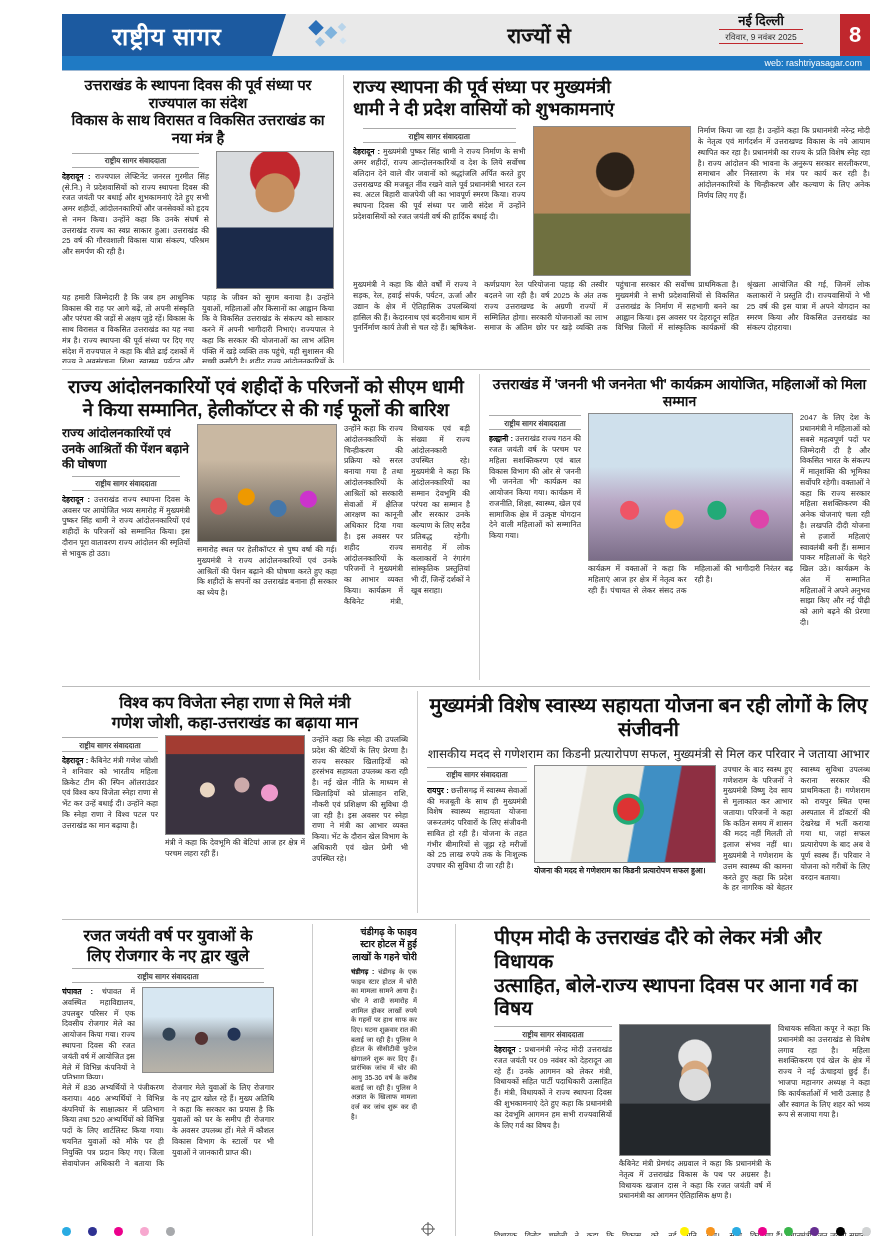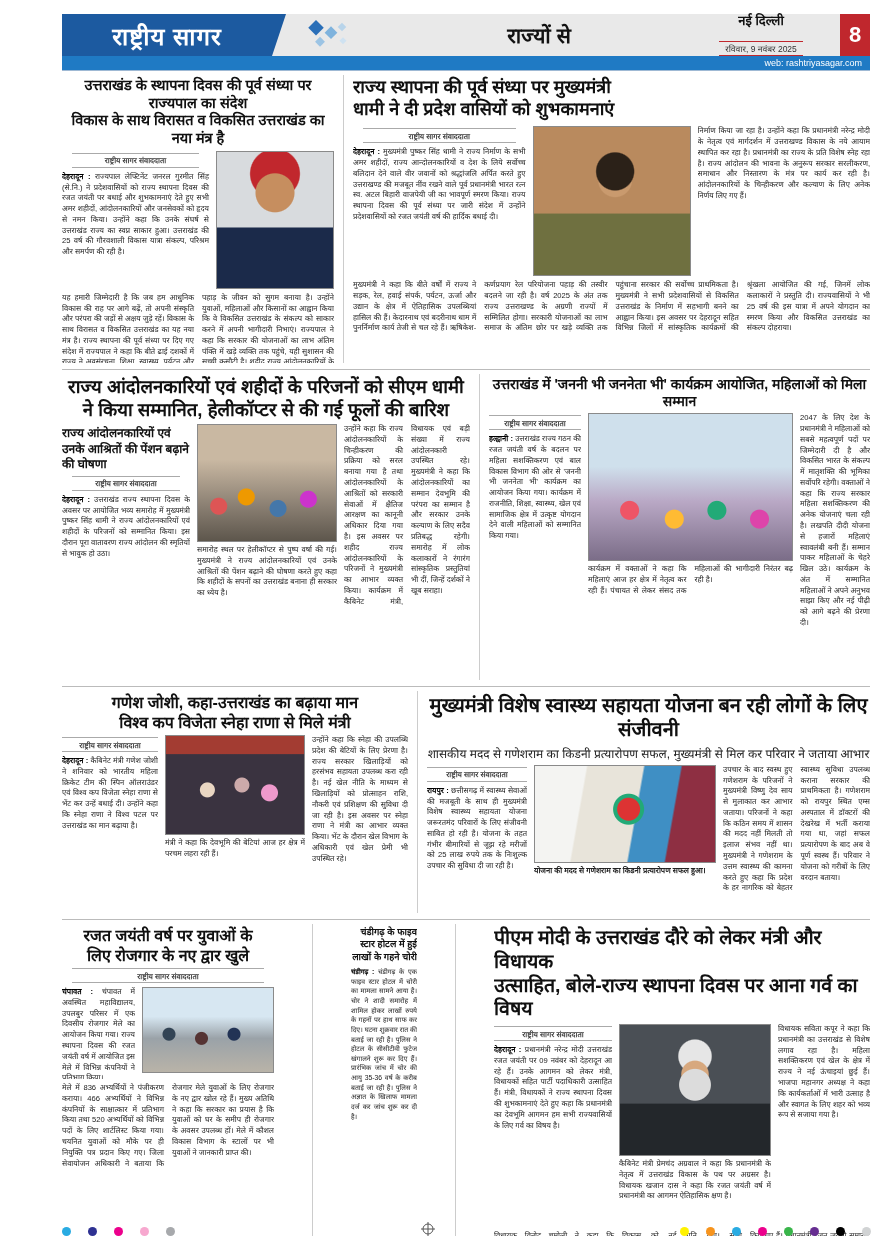--- a/index.html
+++ b/index.html
@@ -9,21 +9,21 @@
 
   
   .masthead{border-bottom:1px solid #9fb9d4;}
   .mast-row{display:flex;align-items:stretch;height:42px;background:#e9e9e9;}
   .logo-box{background:#1c5aa0;color:#fff;width:210px;display:flex;align-items:center;justify-content:center;
             font-size:24px;font-weight:bold;letter-spacing:1px;position:relative;}
   .logo-box:after{content:"";position:absolute;right:-14px;top:0;border-left:14px solid #1c5aa0;
             border-bottom:42px solid transparent;}
   .diamonds{width:120px;display:flex;align-items:center;justify-content:center;gap:2px;}
   .section-title{flex:1;display:flex;align-items:center;justify-content:center;font-size:21px;font-weight:bold;color:#111;}
-  .mast-right{width:150px;display:flex;flex-direction:column;justify-content:space-between;align-items:center;padding-right:4px;}
+  .mast-right{width:150px;display:flex;flex-direction:column;justify-content:flex-start;align-items:center;padding-right:4px;}
   .mast-city{font-size:13px;font-weight:bold;color:#111;line-height:1.1;}
   .mast-date{font-size:8.5px;color:#333;border-top:1px solid #c0272d;border-bottom:1px solid #c0272d;padding:1px 6px;margin-top:1px;}
   .page-no{background:#c0272d;color:#fff;width:30px;display:flex;align-items:center;justify-content:center;
            font-size:22px;font-weight:bold;}
   .web-strip{height:14px;background:#1f7ac4;color:#fff;font-size:9px;display:flex;align-items:center;justify-content:flex-end;padding-right:8px;}
 
   
   article{position:relative;overflow:hidden;}
   .hl{font-weight:bold;color:#101010;text-align:center;line-height:1.22;margin:2px 0 3px 0;}
   .byline{font-size:7.5px;font-weight:bold;color:#444;text-align:center;border-top:1px solid #aaa;border-bottom:1px solid #aaa;
@@ -198,37 +198,37 @@
         </div>
       </article>
 
       <div class="vdiv"></div>
 
       <article class="a-janani">
         <div class="hl">उत्तराखंड में 'जननी भी जननेता भी' कार्यक्रम आयोजित, महिलाओं को मिला सम्मान</div>
         <div class="row">
           <div style="width:92px;flex:none;">
             <div class="byline" style="margin:2px 0 4px 0;">राष्ट्रीय सागर संवाददाता</div>
-            <p class="body" style="height:238px;overflow:hidden;"><b>हल्द्वानी :</b> <span>उत्तराखंड राज्य गठन की रजत जयंती वर्ष के बदलन पर महिला सशक्तिकरण एवं बाल विकास विभाग की ओर से 'जननी भी जननेता भी' कार्यक्रम का आयोजन किया गया। कार्यक्रम में राजनीति, शिक्षा, स्वास्थ्य, खेल एवं सामाजिक क्षेत्र में उत्कृष्ट योगदान देने वाली महिलाओं को सम्मानित किया गया।</span></p>
+            <p class="body" style="height:238px;overflow:hidden;"><b>हल्द्वानी :</b> <span>उत्तराखंड राज्य गठन की रजत जयंती वर्ष के परचम पर महिला सशक्तिकरण एवं बाल विकास विभाग की ओर से 'जननी भी जननेता भी' कार्यक्रम का आयोजन किया गया। कार्यक्रम में राजनीति, शिक्षा, स्वास्थ्य, खेल एवं सामाजिक क्षेत्र में उत्कृष्ट योगदान देने वाली महिलाओं को सम्मानित किया गया।</span></p>
           </div>
           <div style="width:205px;flex:none;">
             <figure class="photo ph-janani"></figure>
             <p class="body cols2" style="margin-top:3px;height:108px;overflow:hidden;">कार्यक्रम में वक्ताओं ने कहा कि महिलाएं आज हर क्षेत्र में नेतृत्व कर रही हैं। पंचायत से लेकर संसद तक महिलाओं की भागीदारी निरंतर बढ़ रही है।</p>
           </div>
           <p class="body" style="flex:1;height:262px;overflow:hidden;">2047 के लिए देश के प्रधानमंत्री ने महिलाओं को सबसे महत्वपूर्ण पदों पर जिम्मेदारी दी है और विकसित भारत के संकल्प में मातृशक्ति की भूमिका सर्वोपरि रहेगी। वक्ताओं ने कहा कि राज्य सरकार महिला सशक्तिकरण की अनेक योजनाएं चला रही है। लखपति दीदी योजना से हजारों महिलाएं स्वावलंबी बनी हैं। सम्मान पाकर महिलाओं के चेहरे खिल उठे। कार्यक्रम के अंत में सम्मानित महिलाओं ने अपने अनुभव साझा किए और नई पीढ़ी को आगे बढ़ने की प्रेरणा दी।</p>
         </div>
       </article>
     </section>
 
     <section class="band" style="height:222px;">
 
       <article class="a-sneha">
         <div class="hl">
+          <div>विश्व कप विजेता स्नेहा राणा से मिले मंत्री</div>
           <div>गणेश जोशी, कहा-उत्तराखंड का बढ़ाया मान</div>
-          <div>विश्व कप विजेता स्नेहा राणा से मिले मंत्री</div>
         </div>
         <div class="row">
           <div style="width:96px;flex:none;">
             <div class="byline" style="margin:2px 0 4px 0;">राष्ट्रीय सागर संवाददाता</div>
             <p class="body" style="height:156px;overflow:hidden;"><b>देहरादून :</b> <span>कैबिनेट मंत्री गणेश जोशी ने शनिवार को भारतीय महिला क्रिकेट टीम की स्पिन ऑलराउंडर एवं विश्व कप विजेता स्नेहा राणा से भेंट कर उन्हें बधाई दी। उन्होंने कहा कि स्नेहा राणा ने विश्व पटल पर उत्तराखंड का मान बढ़ाया है।</span></p>
           </div>
           <div style="width:140px;flex:none;">
             <figure class="photo ph-sneha"></figure>
             <p class="body" style="margin-top:3px;height:72px;overflow:hidden;">मंत्री ने कहा कि देवभूमि की बेटियां आज हर क्षेत्र में परचम लहरा रही हैं।</p>
           </div>

